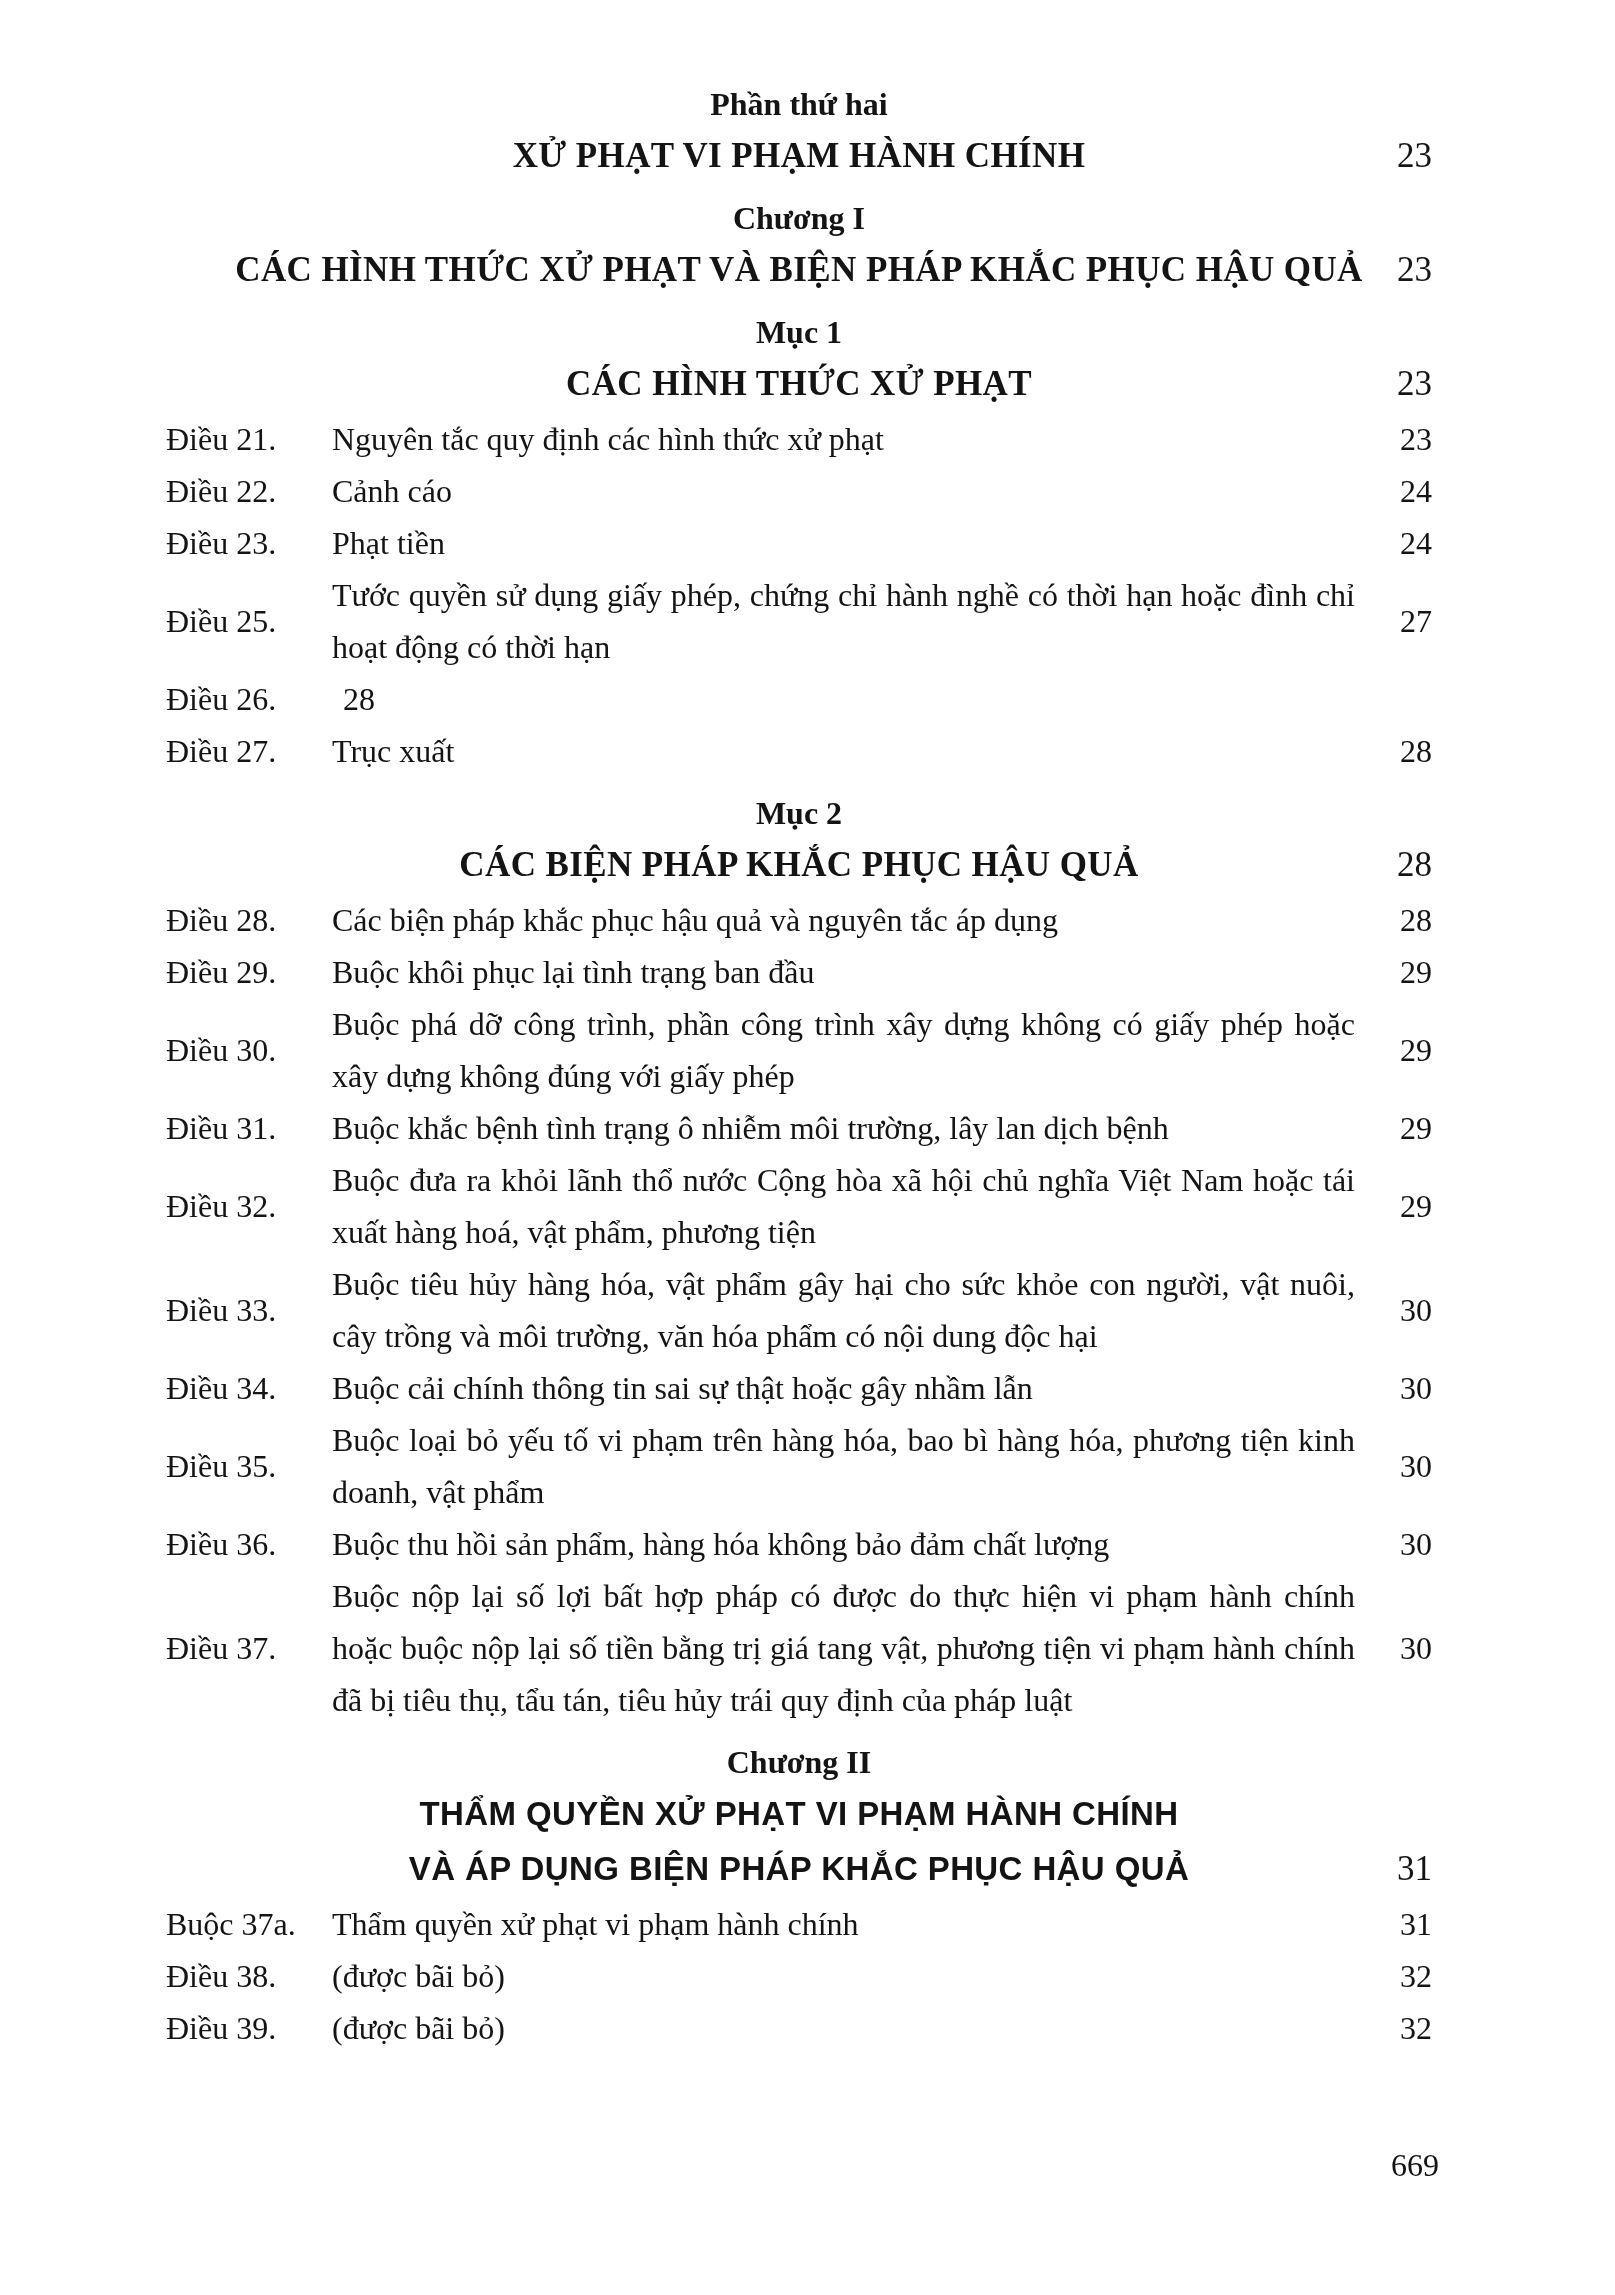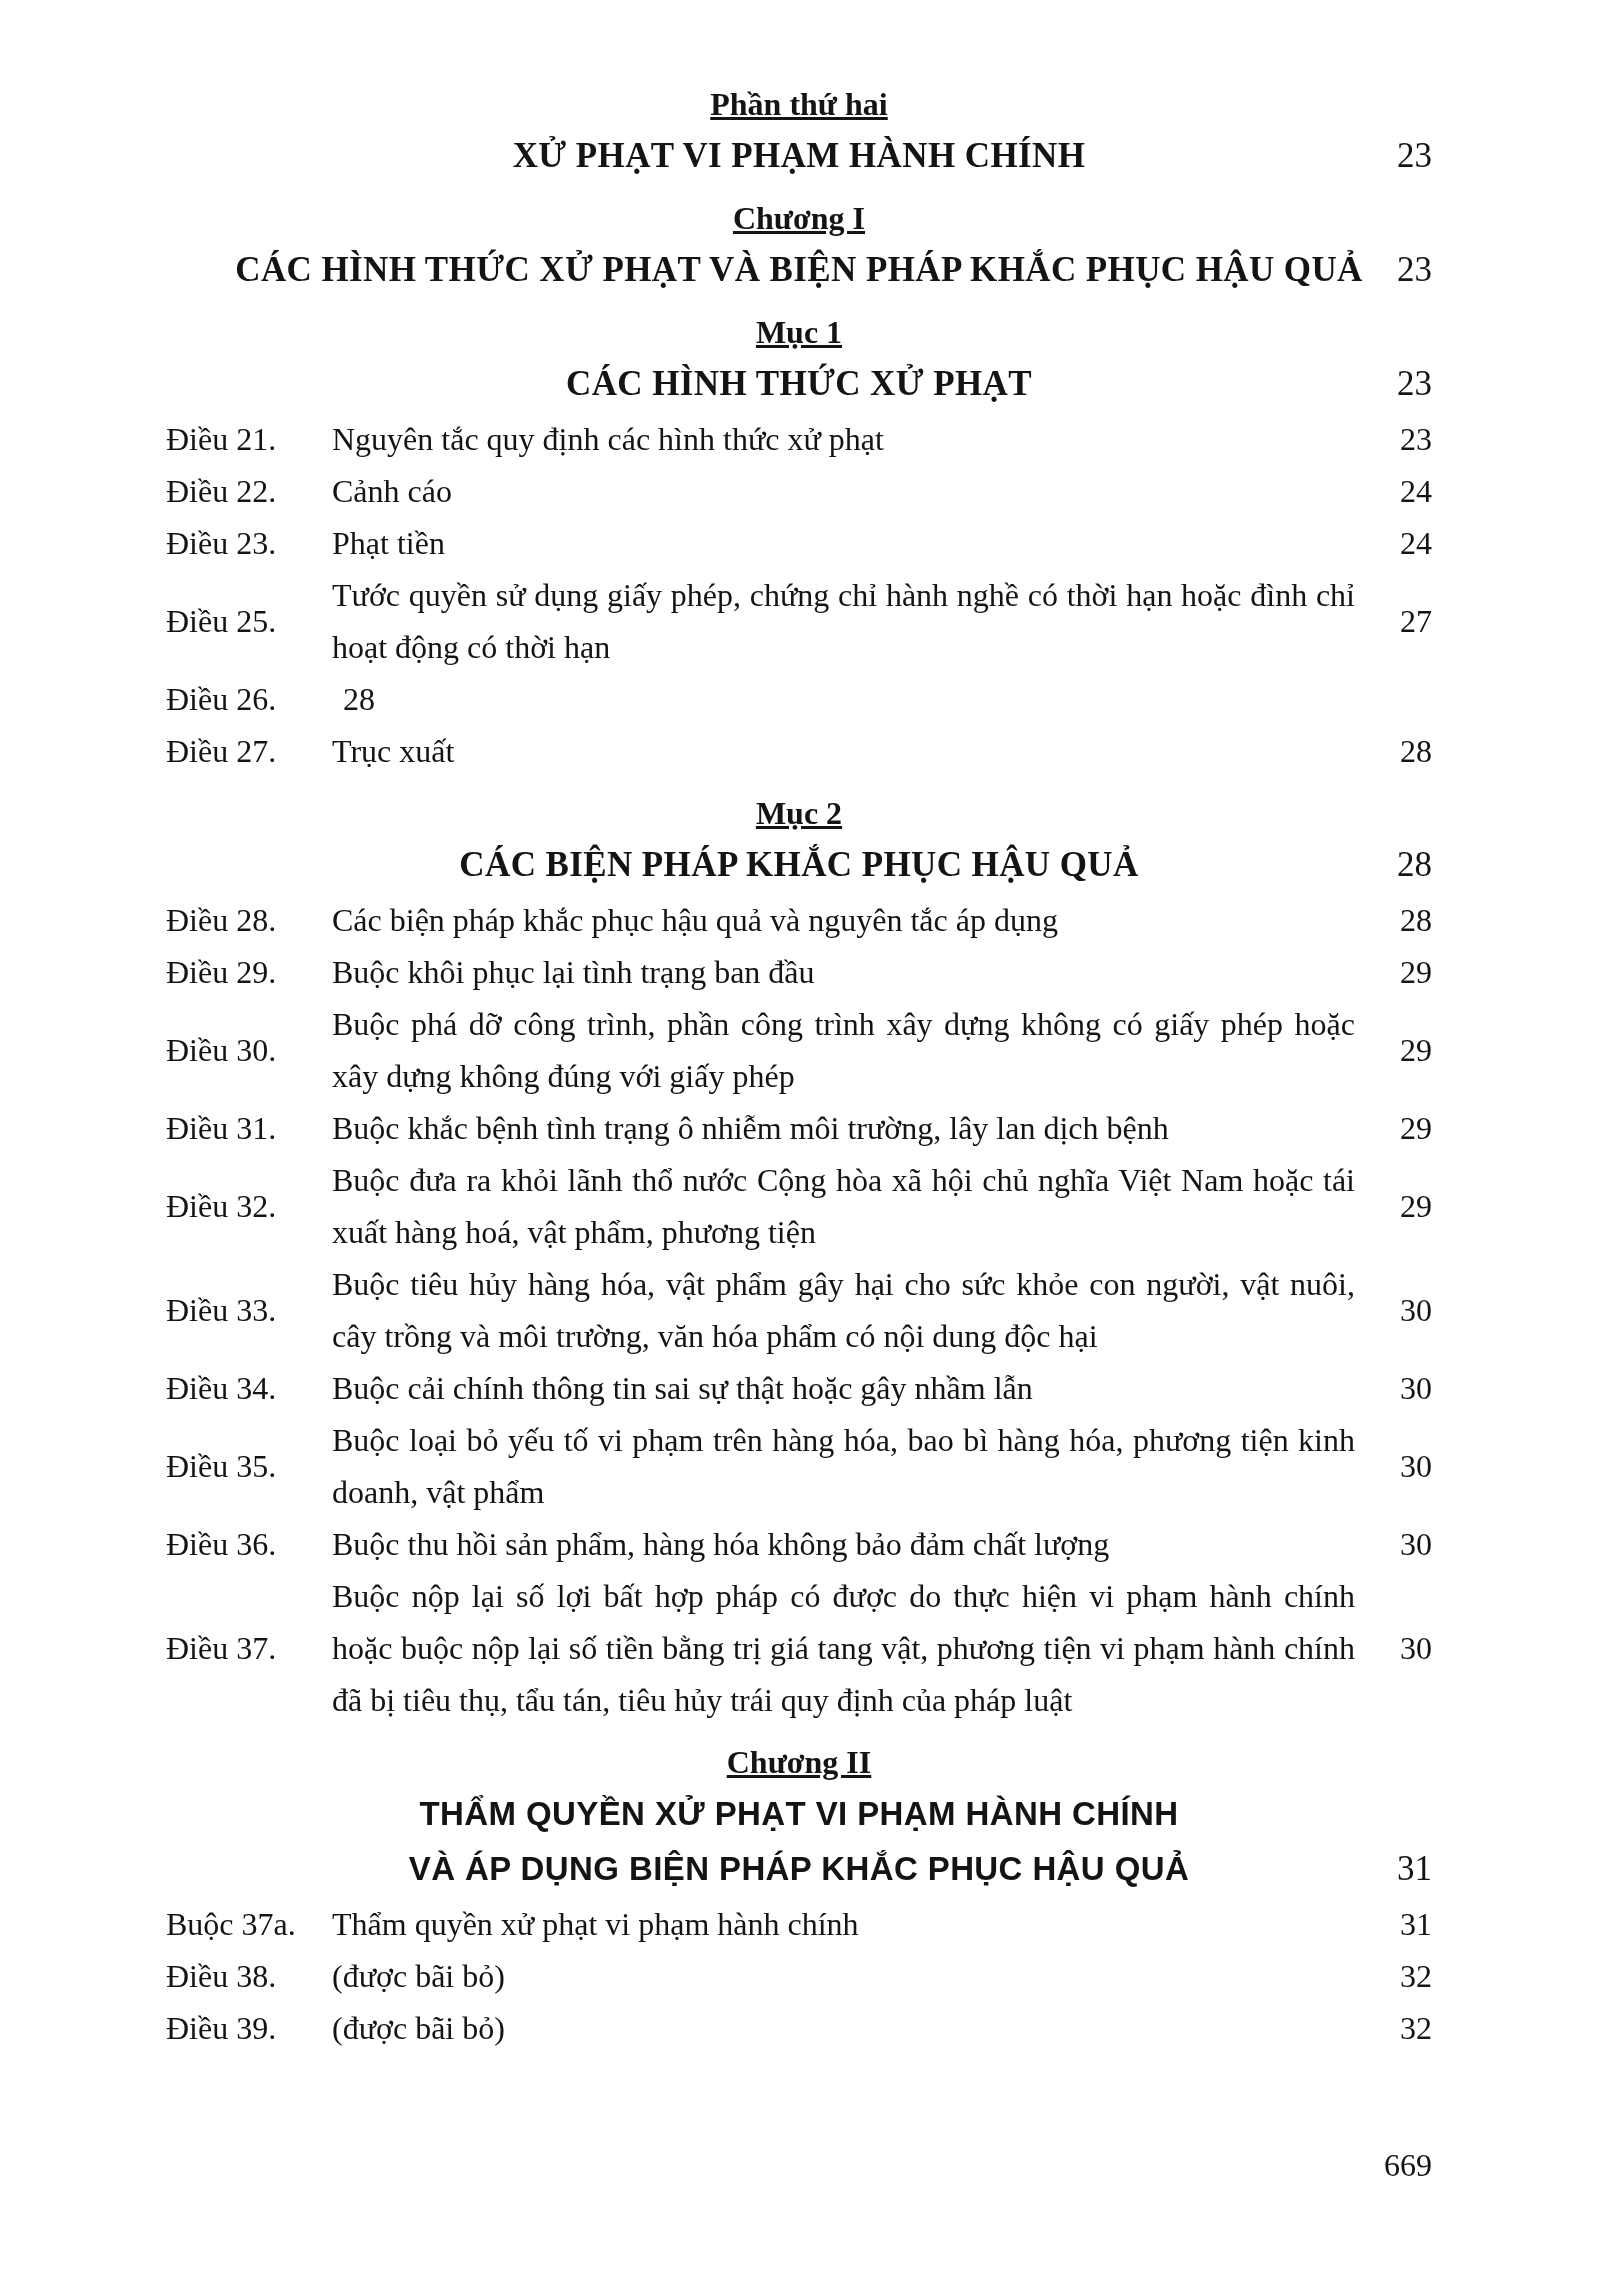--- a/index.html
+++ b/index.html
@@ -20,21 +20,21 @@
   .row { position: relative; }
 
   
   .center-row { text-align: center; font-weight: bold; }
   .center-row .heading-page {
     position: absolute;
     right: 0;
     top: 0;
     font-weight: normal;
   }
-  .section-row { margin-top: 10px; text-decoration: underline; }
+  .section-row { margin-top: 10px; }
   .title-row { font-size: 35px; margin-bottom: 2.9px; }
   .title-row .heading-text { letter-spacing: 0.4px; }
   .sans {
     font-family: "Liberation Sans", "DejaVu Sans", sans-serif;
     font-size: 33px;
   }
 
   
   .entry-row { display: flex; align-items: center; }
   .entry-label { flex: 0 0 166px; }
@@ -45,21 +45,21 @@
   }
   .page-col {
     flex: 0 0 43px;
     display: flex;
     align-items: flex-end;
     justify-content: flex-end;
   }
 
   .footer {
     position: absolute;
-    right: 183px;
+    right: 176px;
     bottom: 104px;
     font-size: 32px;
   }
 </style>
 </head>
 <body>
 
 <div class="page">
   <main class="toc" id="toc">
       <div class="row center-row section-row">

